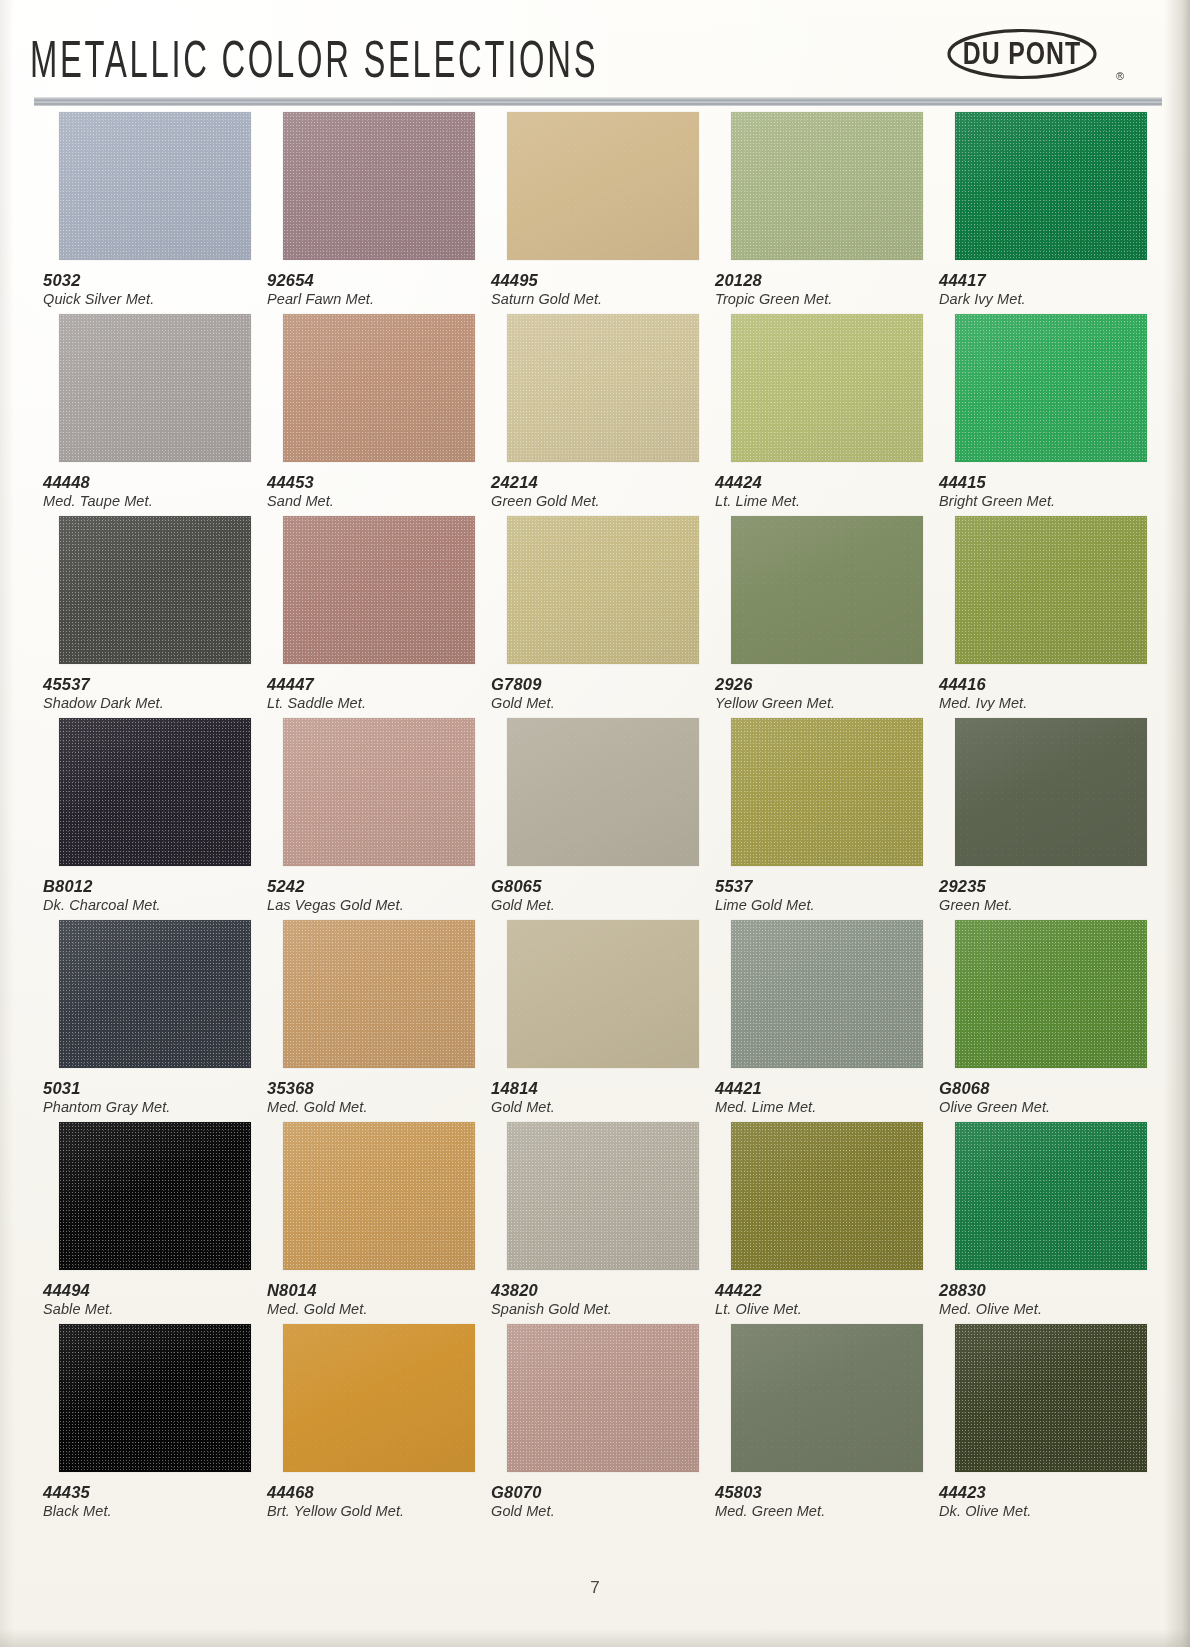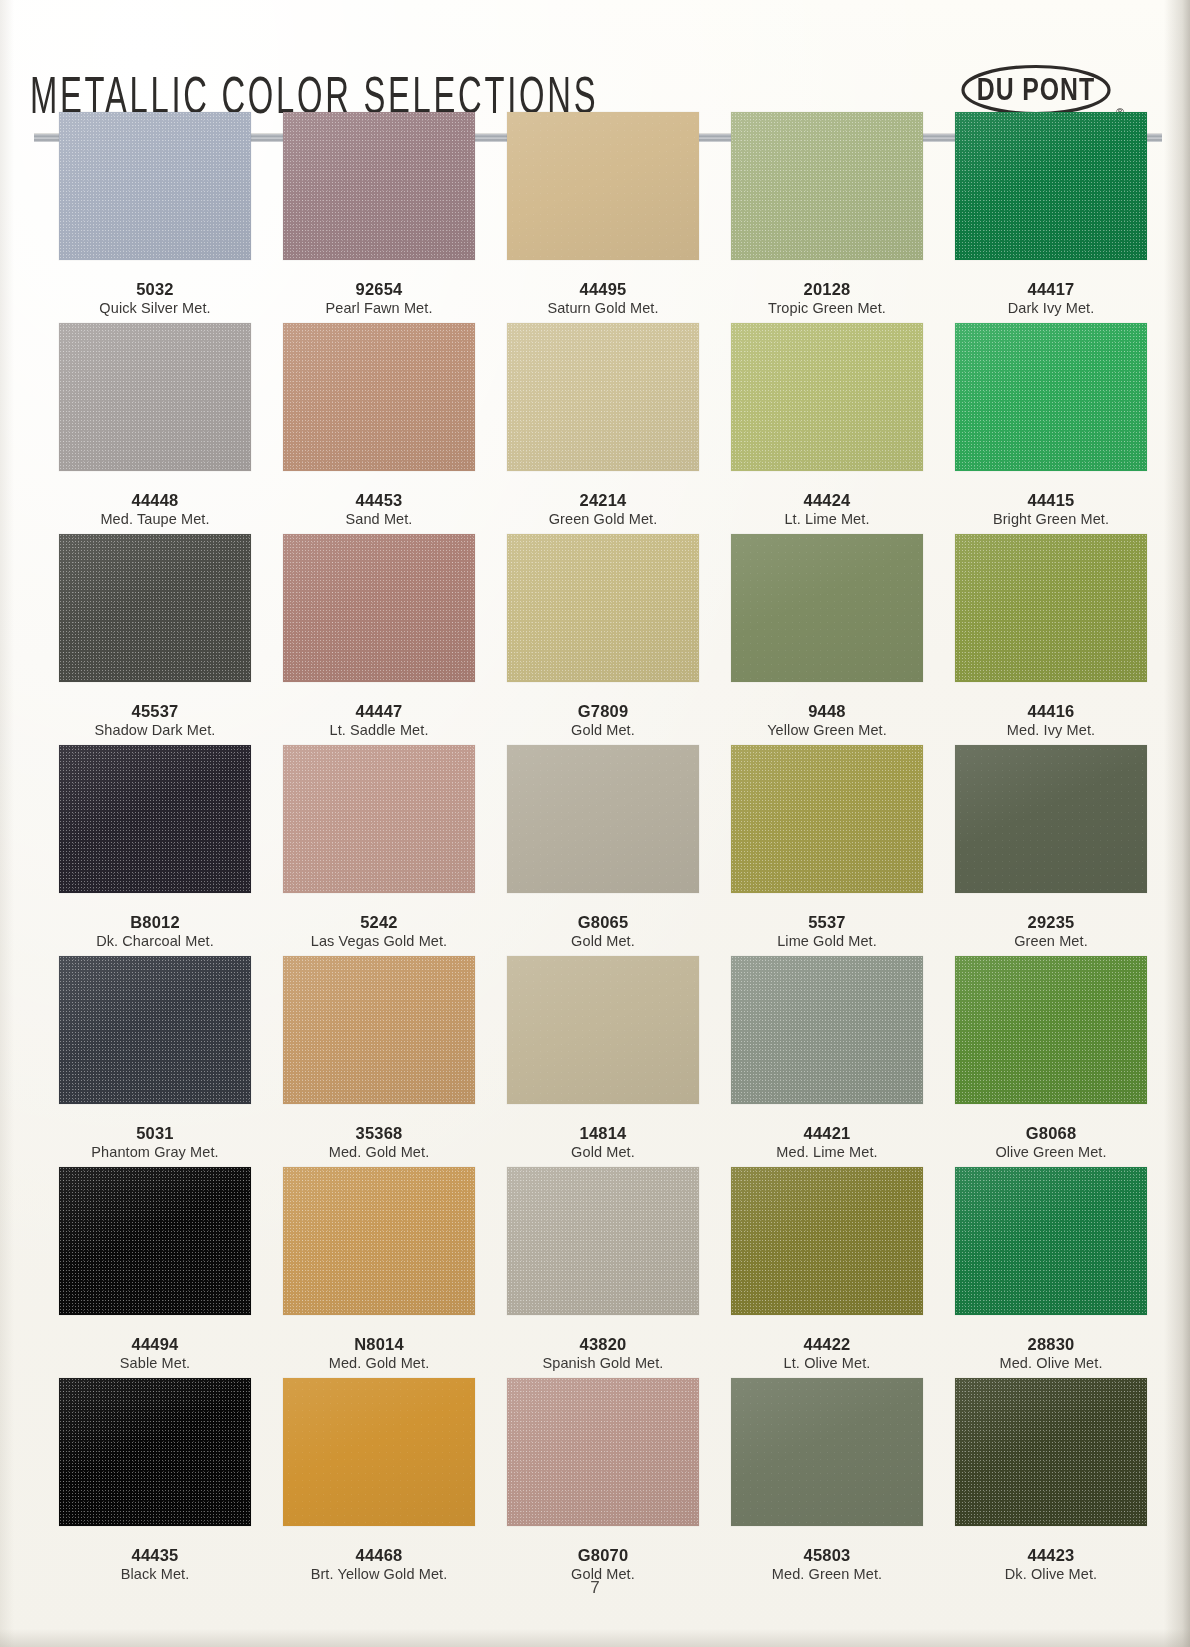--- a/index.html
+++ b/index.html
@@ -38,38 +38,37 @@
     top: 0; left: 0;
     width: 14px; height: 100%;
     background: linear-gradient(270deg, rgba(190,185,175,0) 0%, rgba(186,180,168,0.22) 100%);
     pointer-events: none;
   }
 
   
   .header {
     position: relative;
     height: 108px;
-    margin-top: 36px;
   }
   .title {
     position: absolute;
     left: 30px;
     top: 36px;
     font-family: "Liberation Sans Narrow", "Liberation Sans", sans-serif;
     font-size: 42px;
     letter-spacing: 3.5px;
     color: #2e2c2a;
     font-weight: 400;
     transform: scaleX(0.78) scaleY(1.22);
     transform-origin: left center;
     white-space: nowrap;
   }
   .logo {
     position: absolute;
-    right: 78px;
+    right: 92px;
     top: 28px;
     width: 152px;
     height: 52px;
   }
   .logo svg { display:block; width:100%; height:100%; }
   .logo-reg {
     position: absolute;
     right: 66px;
     top: 70px;
     font-size: 11px;
@@ -147,23 +146,23 @@
     content: "";
     position: absolute;
     inset: 0;
     background: linear-gradient(155deg, rgba(255,255,255,0.10) 0%, rgba(255,255,255,0.0) 45%, rgba(0,0,0,0.05) 100%);
     pointer-events: none;
     z-index: 1;
   }
 
   .labels {
     width: 224px;
-    text-align: center;
-    padding-top: 20px;
+    padding-top: 11px;
     padding-bottom: 6px;
+    font-style: italic;
   }
   .code {
     font-size: 16.5px;
     font-weight: bold;
     color: #292725;
     line-height: 19px;
     letter-spacing: 0.2px;
   }
   .name {
     font-size: 14.5px;
@@ -324,21 +323,21 @@
         <div class="labels">
           <div class="code">G7809</div>
           <div class="name">Gold Met.</div>
         </div>
       </div>
       <div class="cell">
         <div class="swatch-wrap">
           <div class="swatch matte" style="background: rgb(126, 140, 99);"></div>
         </div>
         <div class="labels">
-          <div class="code">9448</div>
+          <div class="code">2926</div>
           <div class="name">Yellow Green Met.</div>
         </div>
       </div>
       <div class="cell">
         <div class="swatch-wrap">
           <div class="swatch" style="background: rgb(138, 154, 68);"></div>
         </div>
         <div class="labels">
           <div class="code">44416</div>
           <div class="name">Med. Ivy Met.</div>

